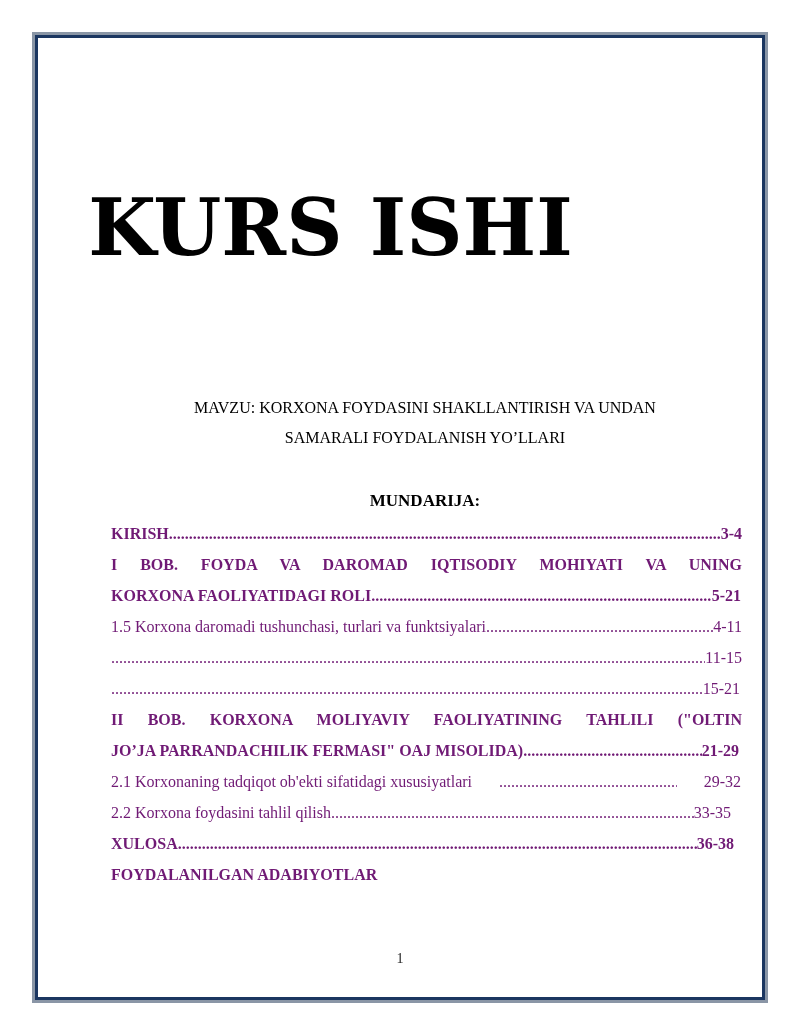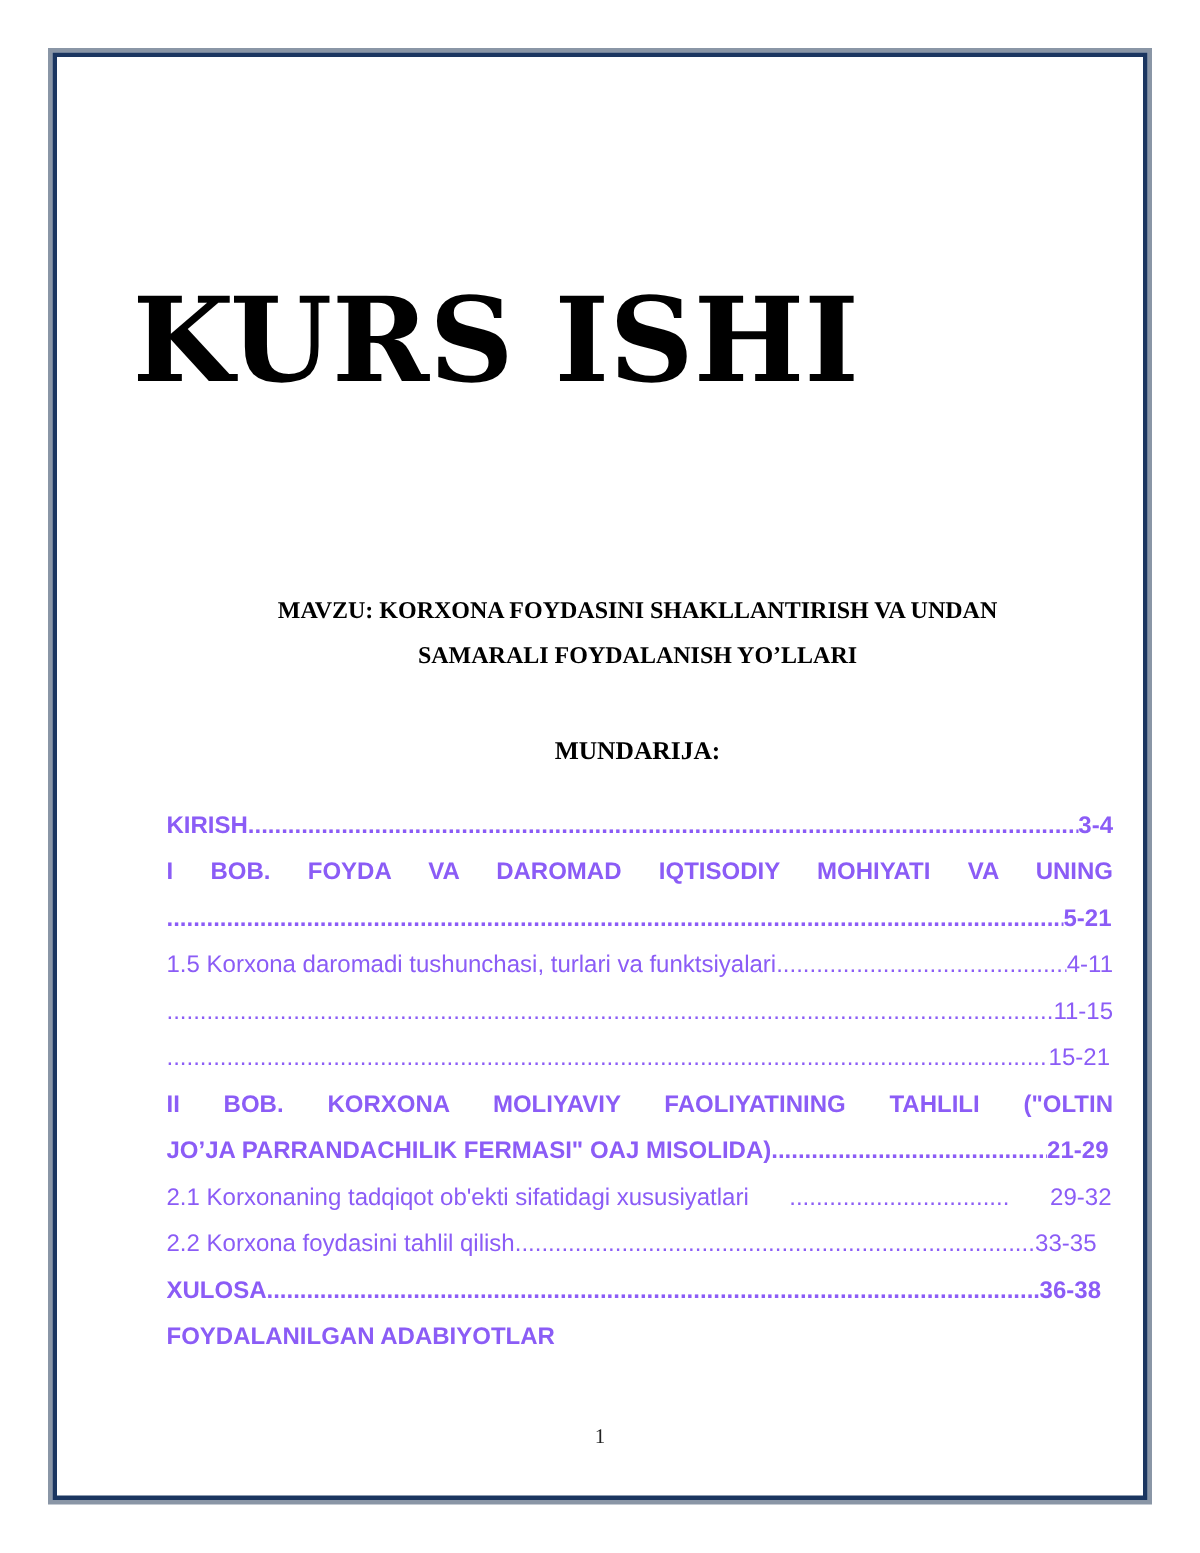--- a/index.html
+++ b/index.html
@@ -12,31 +12,31 @@
     position:absolute; left:0; top:0; right:0; bottom:0;
     border:3px solid #1b3660;
   }
   .title {
     position:absolute; left:0; width:661px; top:178px; text-align:center;
     font-family:"DejaVu Serif", serif; font-weight:bold; font-size:78px;
     color:#000; letter-spacing:0px; line-height:100px;
   }
   .topic {
     position:absolute; left:110px; width:630px; top:393px; text-align:center;
-    font-family:"Liberation Serif", serif; font-weight:bold; font-size:16px;
+    font-family:"Liberation Serif", serif; font-weight:normal; font-size:16px;
     line-height:30px; color:#000;
   }
   .mundarija {
     position:absolute; left:110px; width:630px; top:486px; text-align:center;
     font-family:"Liberation Serif", serif; font-weight:bold; font-size:17px;
     line-height:30px; color:#000;
   }
   .toc {
     position:absolute; left:111px; width:631px; top:518px;
-    font-family:Liberation Sans, sans-serif; font-size:16px; color:#8b5cf6;margin-top:17px;
+    font-family:Liberation Serif, serif; font-size:16px; color:#701a75;
   }
   .toc-row { position:relative; height:31px; line-height:31px; white-space:nowrap; overflow:hidden; }
   .toc-row.bold { font-weight:bold; }
   .toc-row.justify { text-align:justify; text-align-last:justify; }
   .leader { display:flex; align-items:baseline; }
   .leader .lbl { flex:0 0 auto; }
   .leader .dots { flex:1 1 auto; overflow:hidden; white-space:nowrap; }
   .leader .dots::after {
     content:"................................................................................................................................................................................................................................";
   }
@@ -64,20 +64,21 @@
 
 <div class="toc">
   <div class="toc-row bold leader">
     <span class="lbl">KIRISH</span>
     <span class="dots"></span>
     <span class="pg">3-4</span>
   </div>
 
   <div class="toc-row bold justify">I BOB. FOYDA VA DAROMAD IQTISODIY MOHIYATI VA UNING</div>
   <div class="toc-row bold leader" style="width:630px;">
+    <span class="lbl">KORXONA FAOLIYATIDAGI ROLI</span>
     <span class="dots"></span>
     <span class="pg">5-21</span>
   </div>
 
   <div class="toc-row leader">
     <span class="lbl">1.5 Korxona daromadi tushunchasi, turlari va funktsiyalari</span>
     <span class="dots"></span>
     <span class="pg">4-11</span>
   </div>
   <div class="toc-row leader">

